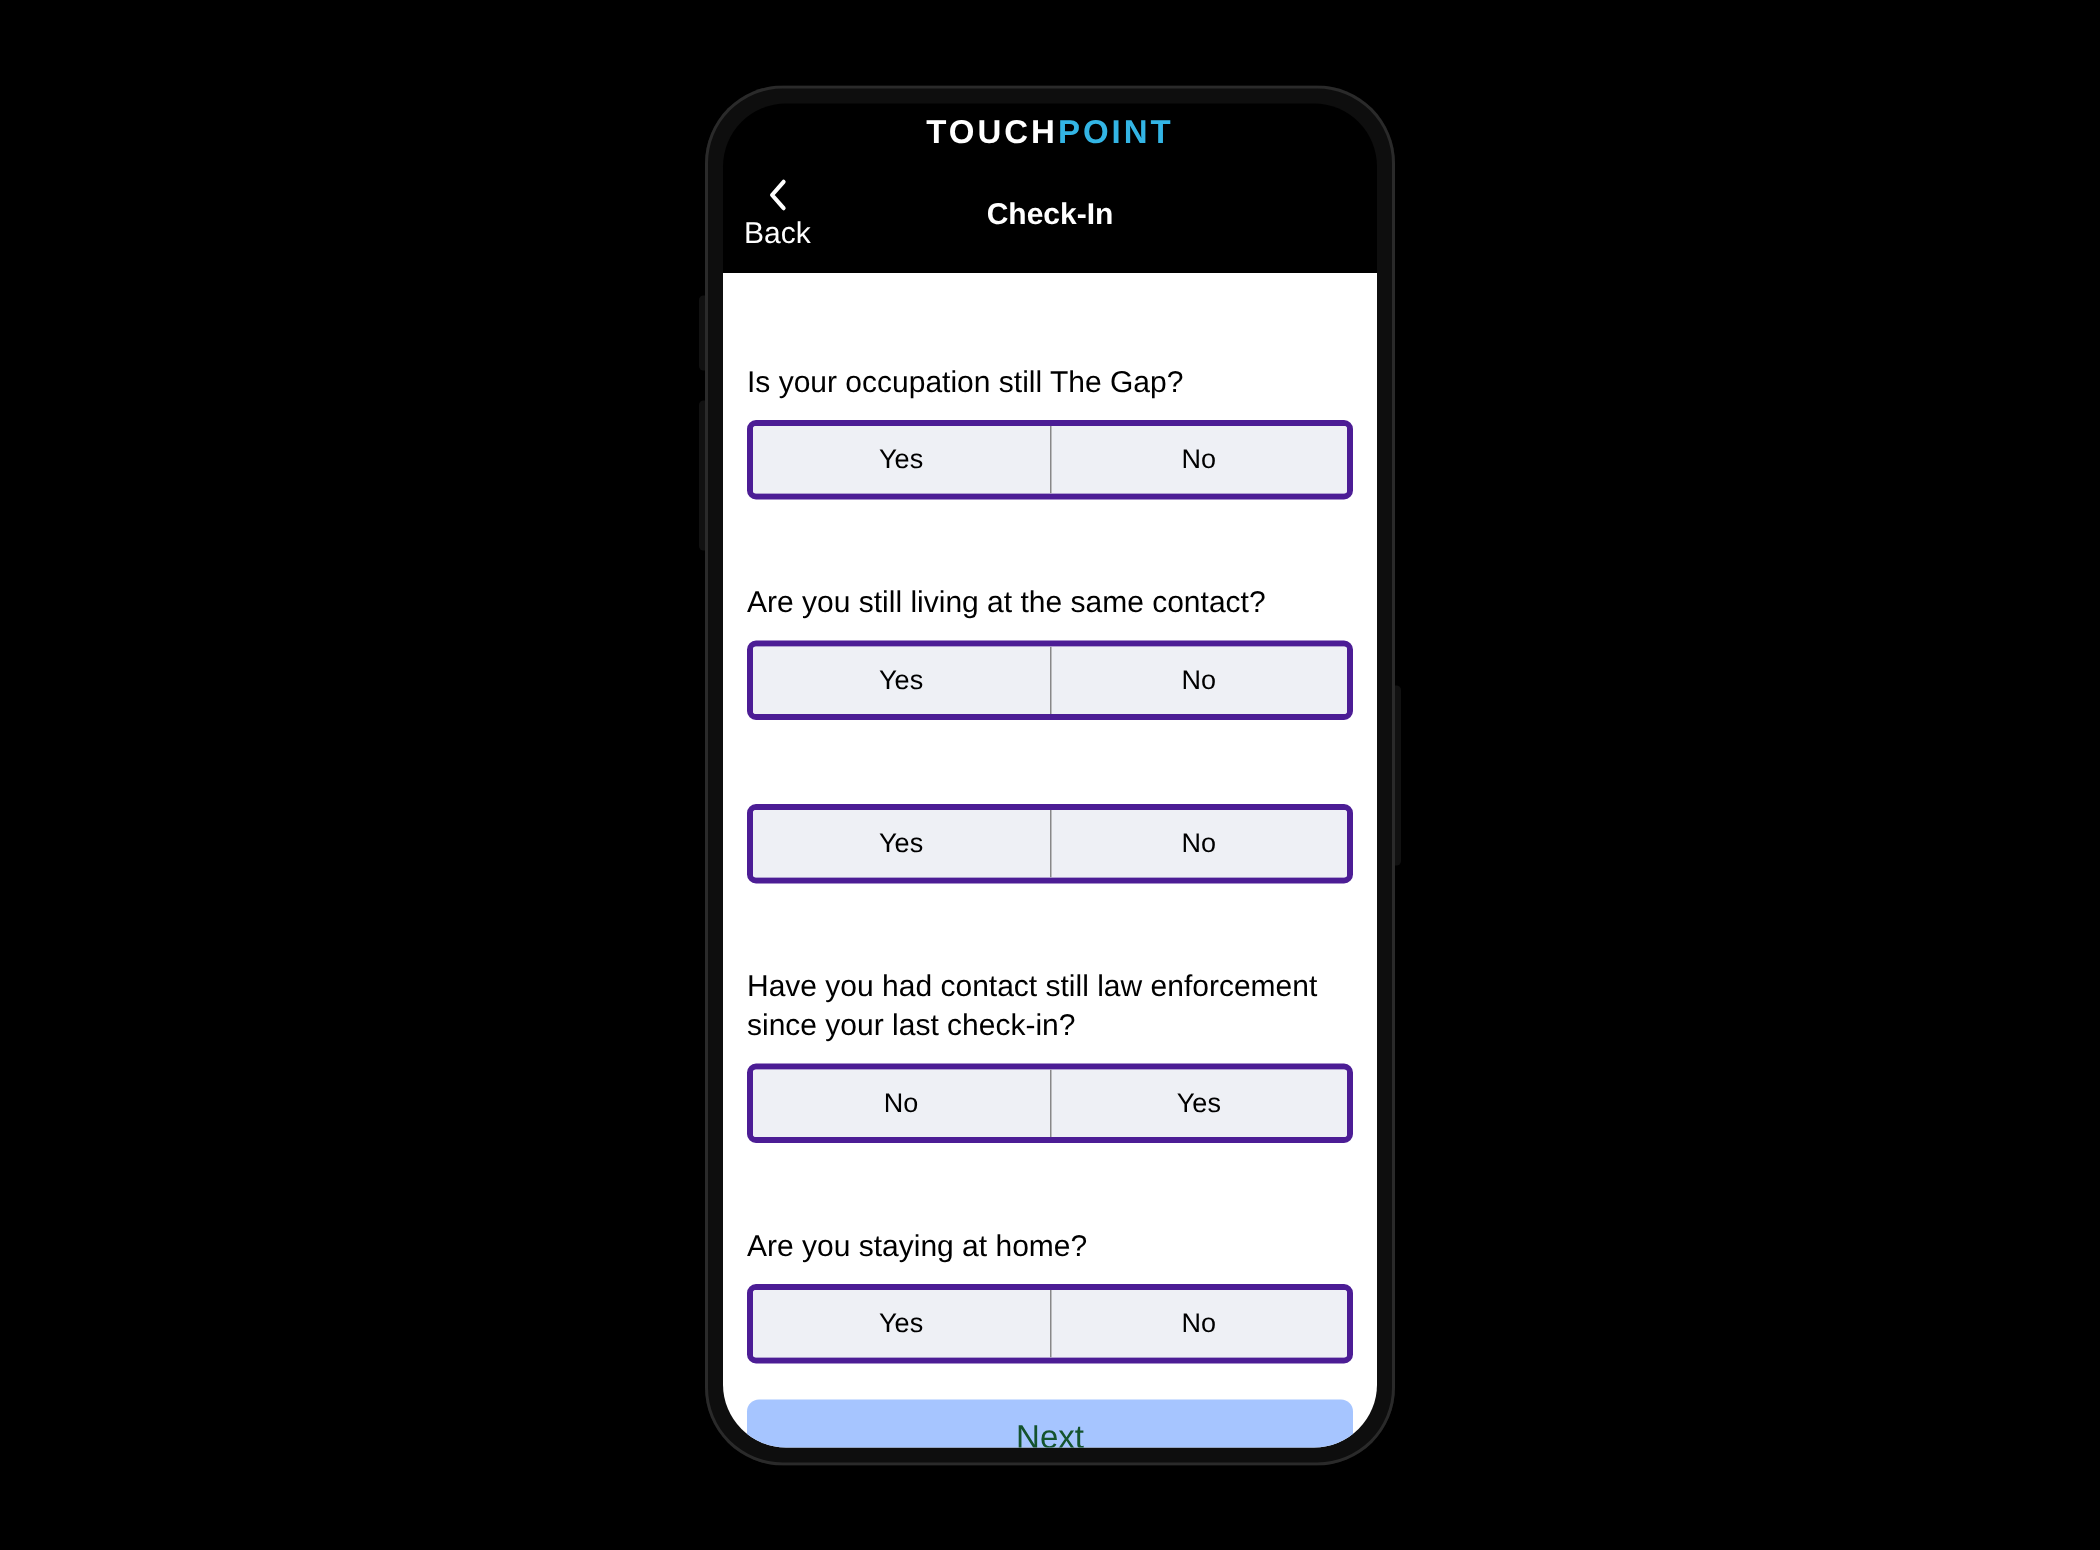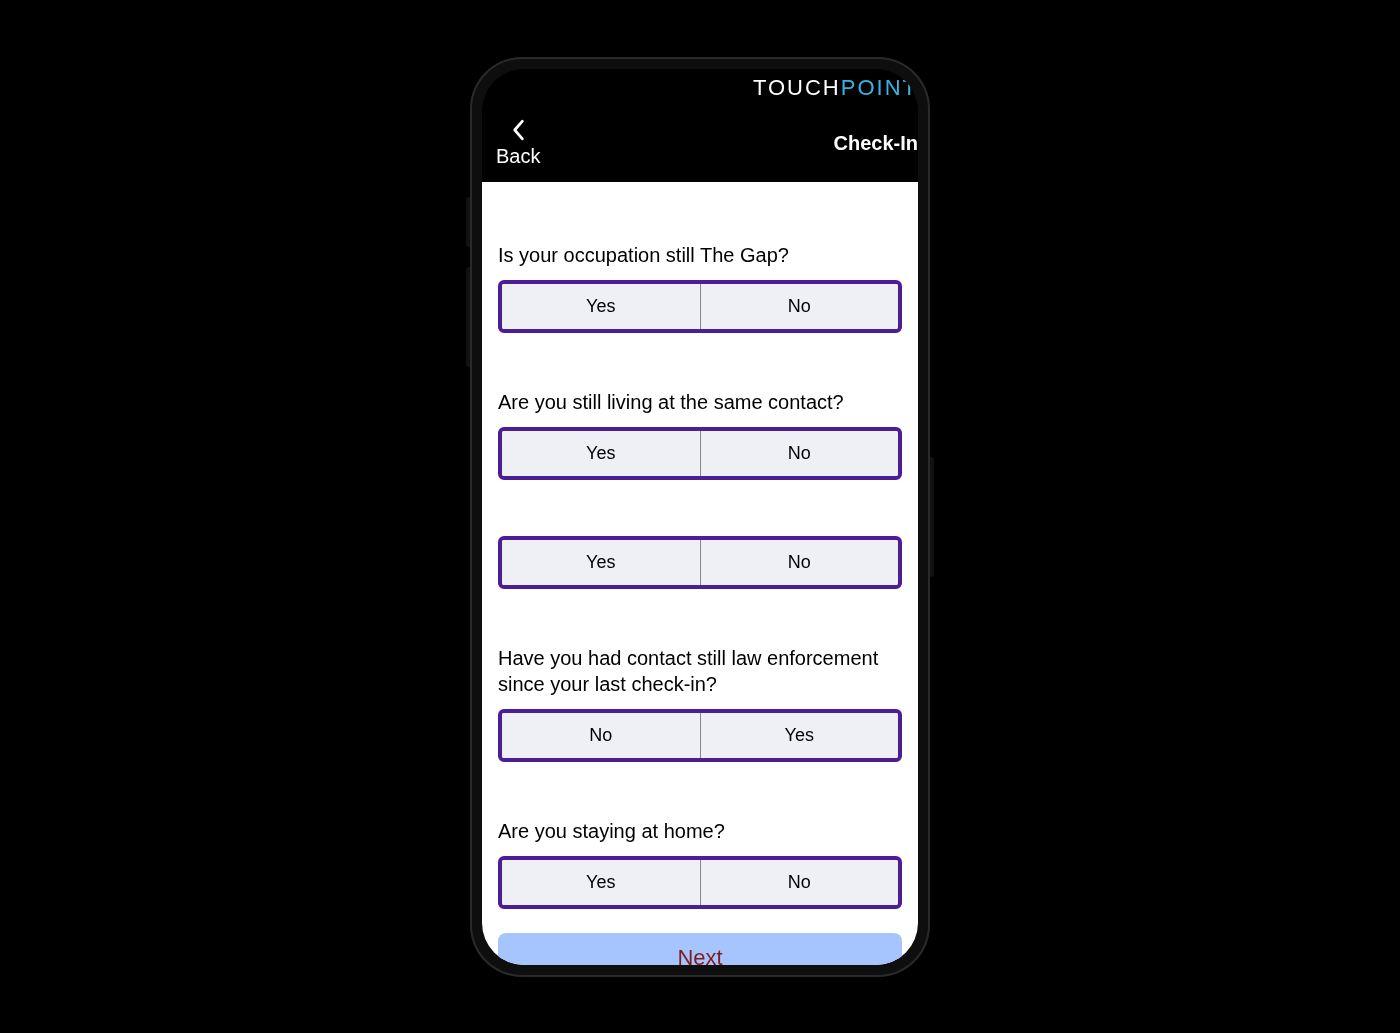--- a/index.html
+++ b/index.html
@@ -30,24 +30,24 @@
       height: 100%;
       background: #000;
       border-radius: 42px;
       overflow: hidden;
       display: flex;
       flex-direction: column;
     }
     .status-spacer { height: 8px; }
     .logo {
       color: #fff;
-      text-align: right;
+      text-align: center;
       font-size: 22px;
       letter-spacing: 2px;
-      font-weight: 400;
+      font-weight: 700;
       padding: 6px 0 10px;
     }
     .logo .accent { color: #33b5e5; }
     .nav-bar {
       display: flex;
       align-items: center;
       padding: 8px 14px 14px;
       position: relative;
     }
     .back-btn {
@@ -58,21 +58,21 @@
       background: none;
       border: none;
       cursor: pointer;
       gap: 4px;
       flex-direction: column;
     }
     .back-btn svg { width: 14px; height: 22px; }
     .nav-title {
       position: absolute;
       left: 0; right: 0;
-      text-align: right;
+      text-align: center;
       color: #fff;
       font-size: 20px;
       font-weight: 600;
       pointer-events: none;
     }
     .content {
       flex: 1;
       background: #fff;
       padding: 28px 16px 14px;
       display: flex;
@@ -101,21 +101,21 @@
       color: #000;
       background: #eef0f5;
       border: none;
       cursor: pointer;
     }
     .toggle-opt + .toggle-opt { border-left: 1px solid #888; }
     .spacer-flex { flex: 1; }
     .next-btn {
       width: 100%;
       background: #a6c5ff;
-      color: #7f1d1d;
+      color: #14532d;
       font-size: 22px;
       border: none;
       border-radius: 8px;
       padding: 12px 0;
       cursor: pointer;
     }
   </style>
 </head>
 <body>
 

